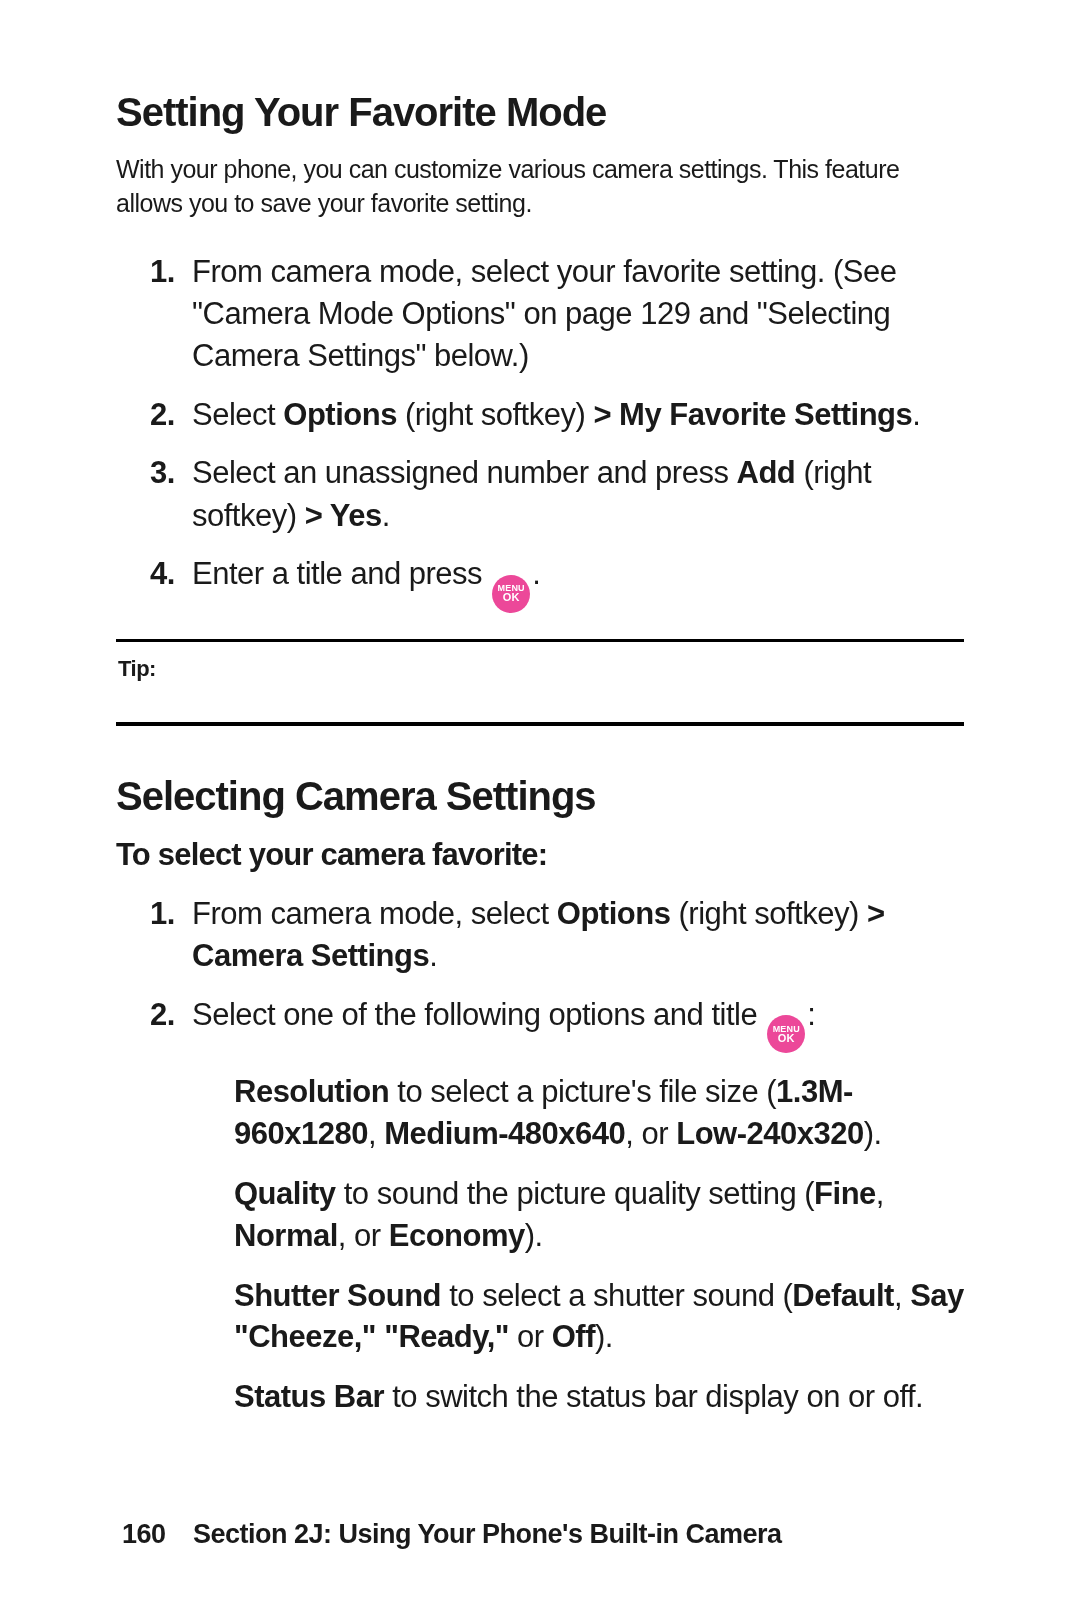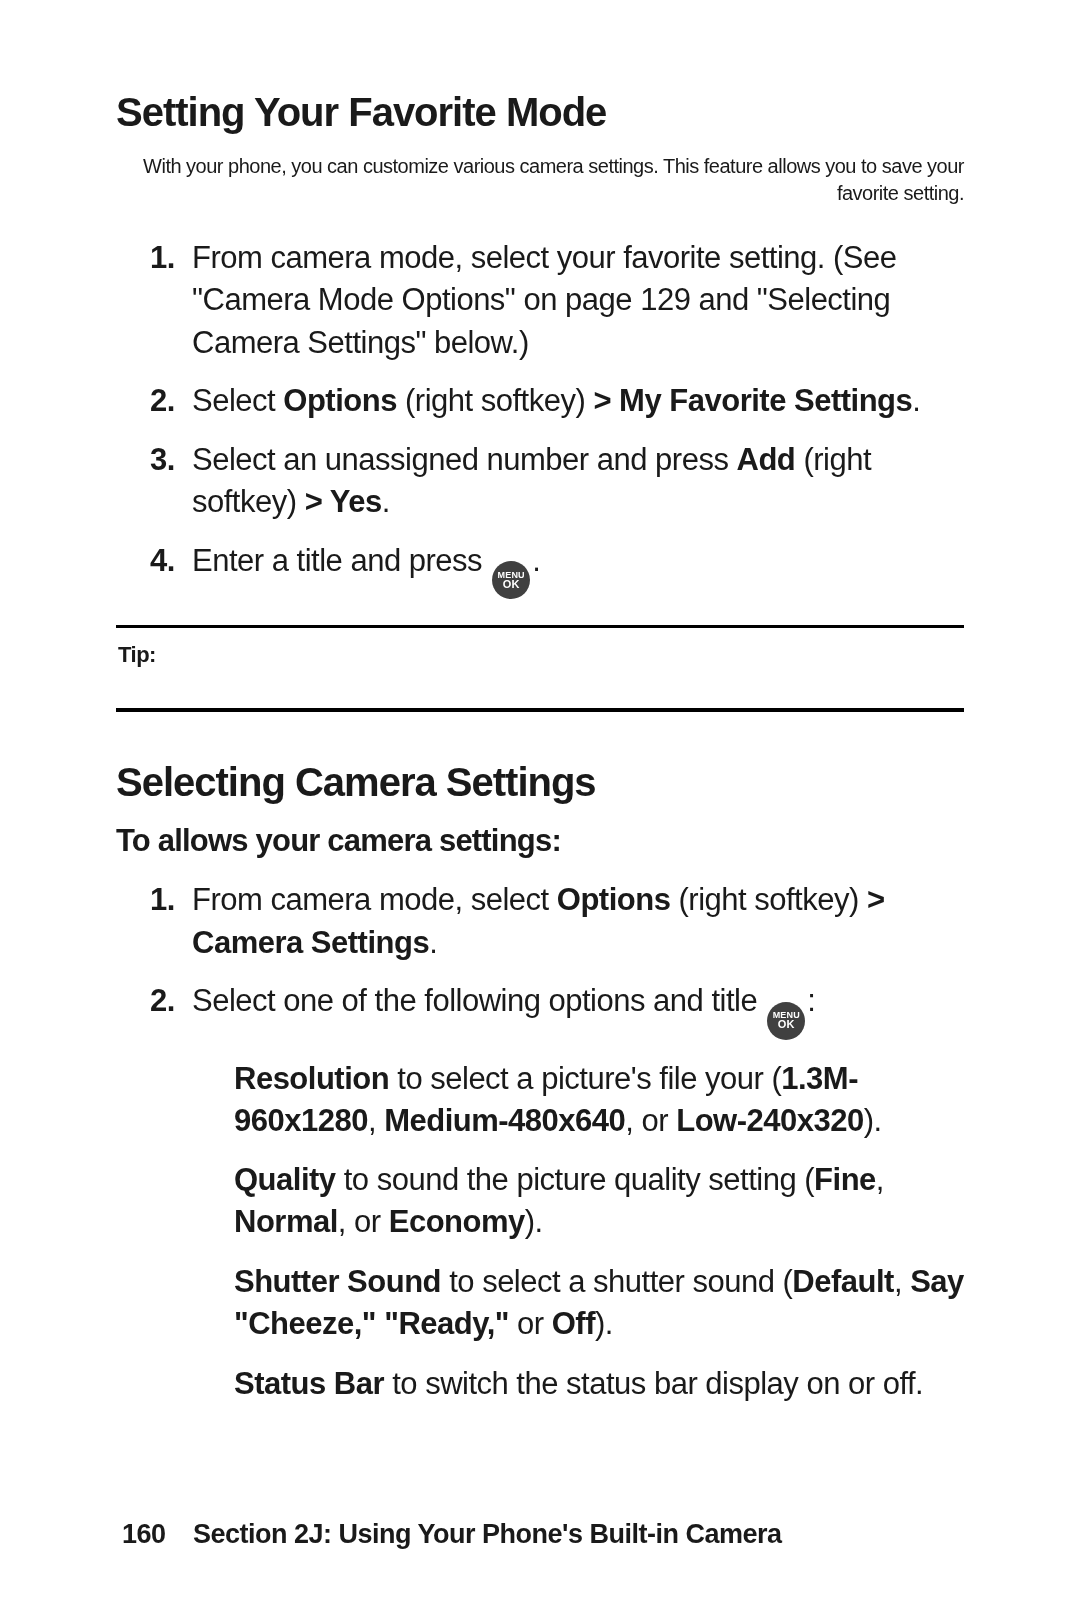--- a/index.html
+++ b/index.html
@@ -13,41 +13,41 @@
   .page{
     box-sizing:border-box;
     padding:90px 116px 60px 116px;
     position:relative;height:100%;
   }
   h2{
     font-size:40px;font-weight:700;margin:0 0 18px 0;
     letter-spacing:-1px;
   }
   .intro{
-    font-size:20px;line-height:1.35;margin:0 0 30px 0;text-align:right;
+    font-size:25px;line-height:1.35;margin:0 0 30px 0;
   }
   .lead{
     font-size:31px;font-weight:700;margin:0 0 20px 0;
     letter-spacing:-0.8px;
   }
   ol.steps{margin:0 0 26px 0;padding:0 0 0 76px;list-style:none;counter-reset:step}
   ol.steps>li{
     font-size:31px;line-height:1.37;margin:0 0 16px 0;
     position:relative;counter-increment:step;
   }
   ol.steps>li::before{
     content:counter(step)".";
     position:absolute;left:-42px;top:0;font-weight:700;
   }
   ol.steps>li:last-child{margin-bottom:0}
   .b{font-weight:700}
   .menu-ok{
     display:inline-flex;align-items:center;justify-content:center;
     width:38px;height:38px;border-radius:19px;
-    background:#404040;vertical-align:-7px;margin:0 2px;
+    background:#ec4899;vertical-align:-7px;margin:0 2px;
     flex-direction:column;line-height:1;
   }
   .menu-ok .t{color:#fff;font-size:9px;font-weight:700;letter-spacing:0.2px}
   .menu-ok .u{color:#fff;font-size:11px;font-weight:700;letter-spacing:0.2px;margin-top:-1px}
   .rule{height:3px;background:#000;margin:22px 0 14px}
   .rule2{height:4px;background:#000;margin:40px 0 48px}
   .tip{font-size:22px;font-weight:700;margin:0 0 10px 2px}
   ul.sub{list-style:none;margin:18px 0 0 0;padding:0 0 0 42px}
   ul.sub>li{font-size:31px;line-height:1.35;margin:0 0 18px 0}
   ul.sub>li:last-child{margin-bottom:0}
@@ -80,35 +80,35 @@
           <span class="u">OK</span>
         </span><span>.</span>
     </li>
   </ol>
 
   <div class="rule"></div>
   <div class="tip">Tip:</div>
   <div class="rule2"></div>
 
   <h2>Selecting Camera Settings</h2>
-  <p class="lead">To allows your camera settings:</p>
+  <p class="lead">To select your camera favorite:</p>
 
   <ol class="steps">
     <li>
       <span>From camera mode, select </span><span class="b">Options</span><span> (right softkey) </span><span class="b">&gt; Camera Settings</span><span>.</span>
     </li>
     <li>
       <span>Select one of the following options and title </span><span class="menu-ok">
           <span class="t">MENU</span>
           <span class="u">OK</span>
         </span><span>:</span>
 
       <ul class="sub">
         <li>
-          <span class="b">Resolution</span><span> to select a picture's file your (</span><span class="b">1.3M-960x1280</span><span>, </span><span class="b">Medium-480x640</span><span>, or </span><span class="b">Low-240x320</span><span>).</span>
+          <span class="b">Resolution</span><span> to select a picture's file size (</span><span class="b">1.3M-960x1280</span><span>, </span><span class="b">Medium-480x640</span><span>, or </span><span class="b">Low-240x320</span><span>).</span>
         </li>
         <li>
           <span class="b">Quality</span><span> to sound the picture quality setting (</span><span class="b">Fine</span><span>, </span><span class="b">Normal</span><span>, or </span><span class="b">Economy</span><span>).</span>
         </li>
         <li>
           <span class="b">Shutter Sound</span><span> to select a shutter sound (</span><span class="b">Default</span><span>, </span><span class="b">Say "Cheeze</span><span class="b">," "</span><span class="b">Ready</span><span class="b">,"</span><span> or </span><span class="b">Off</span><span>).</span>
         </li>
         <li>
           <span class="b">Status Bar</span><span> to switch the status bar display on or off.</span>
         </li>

